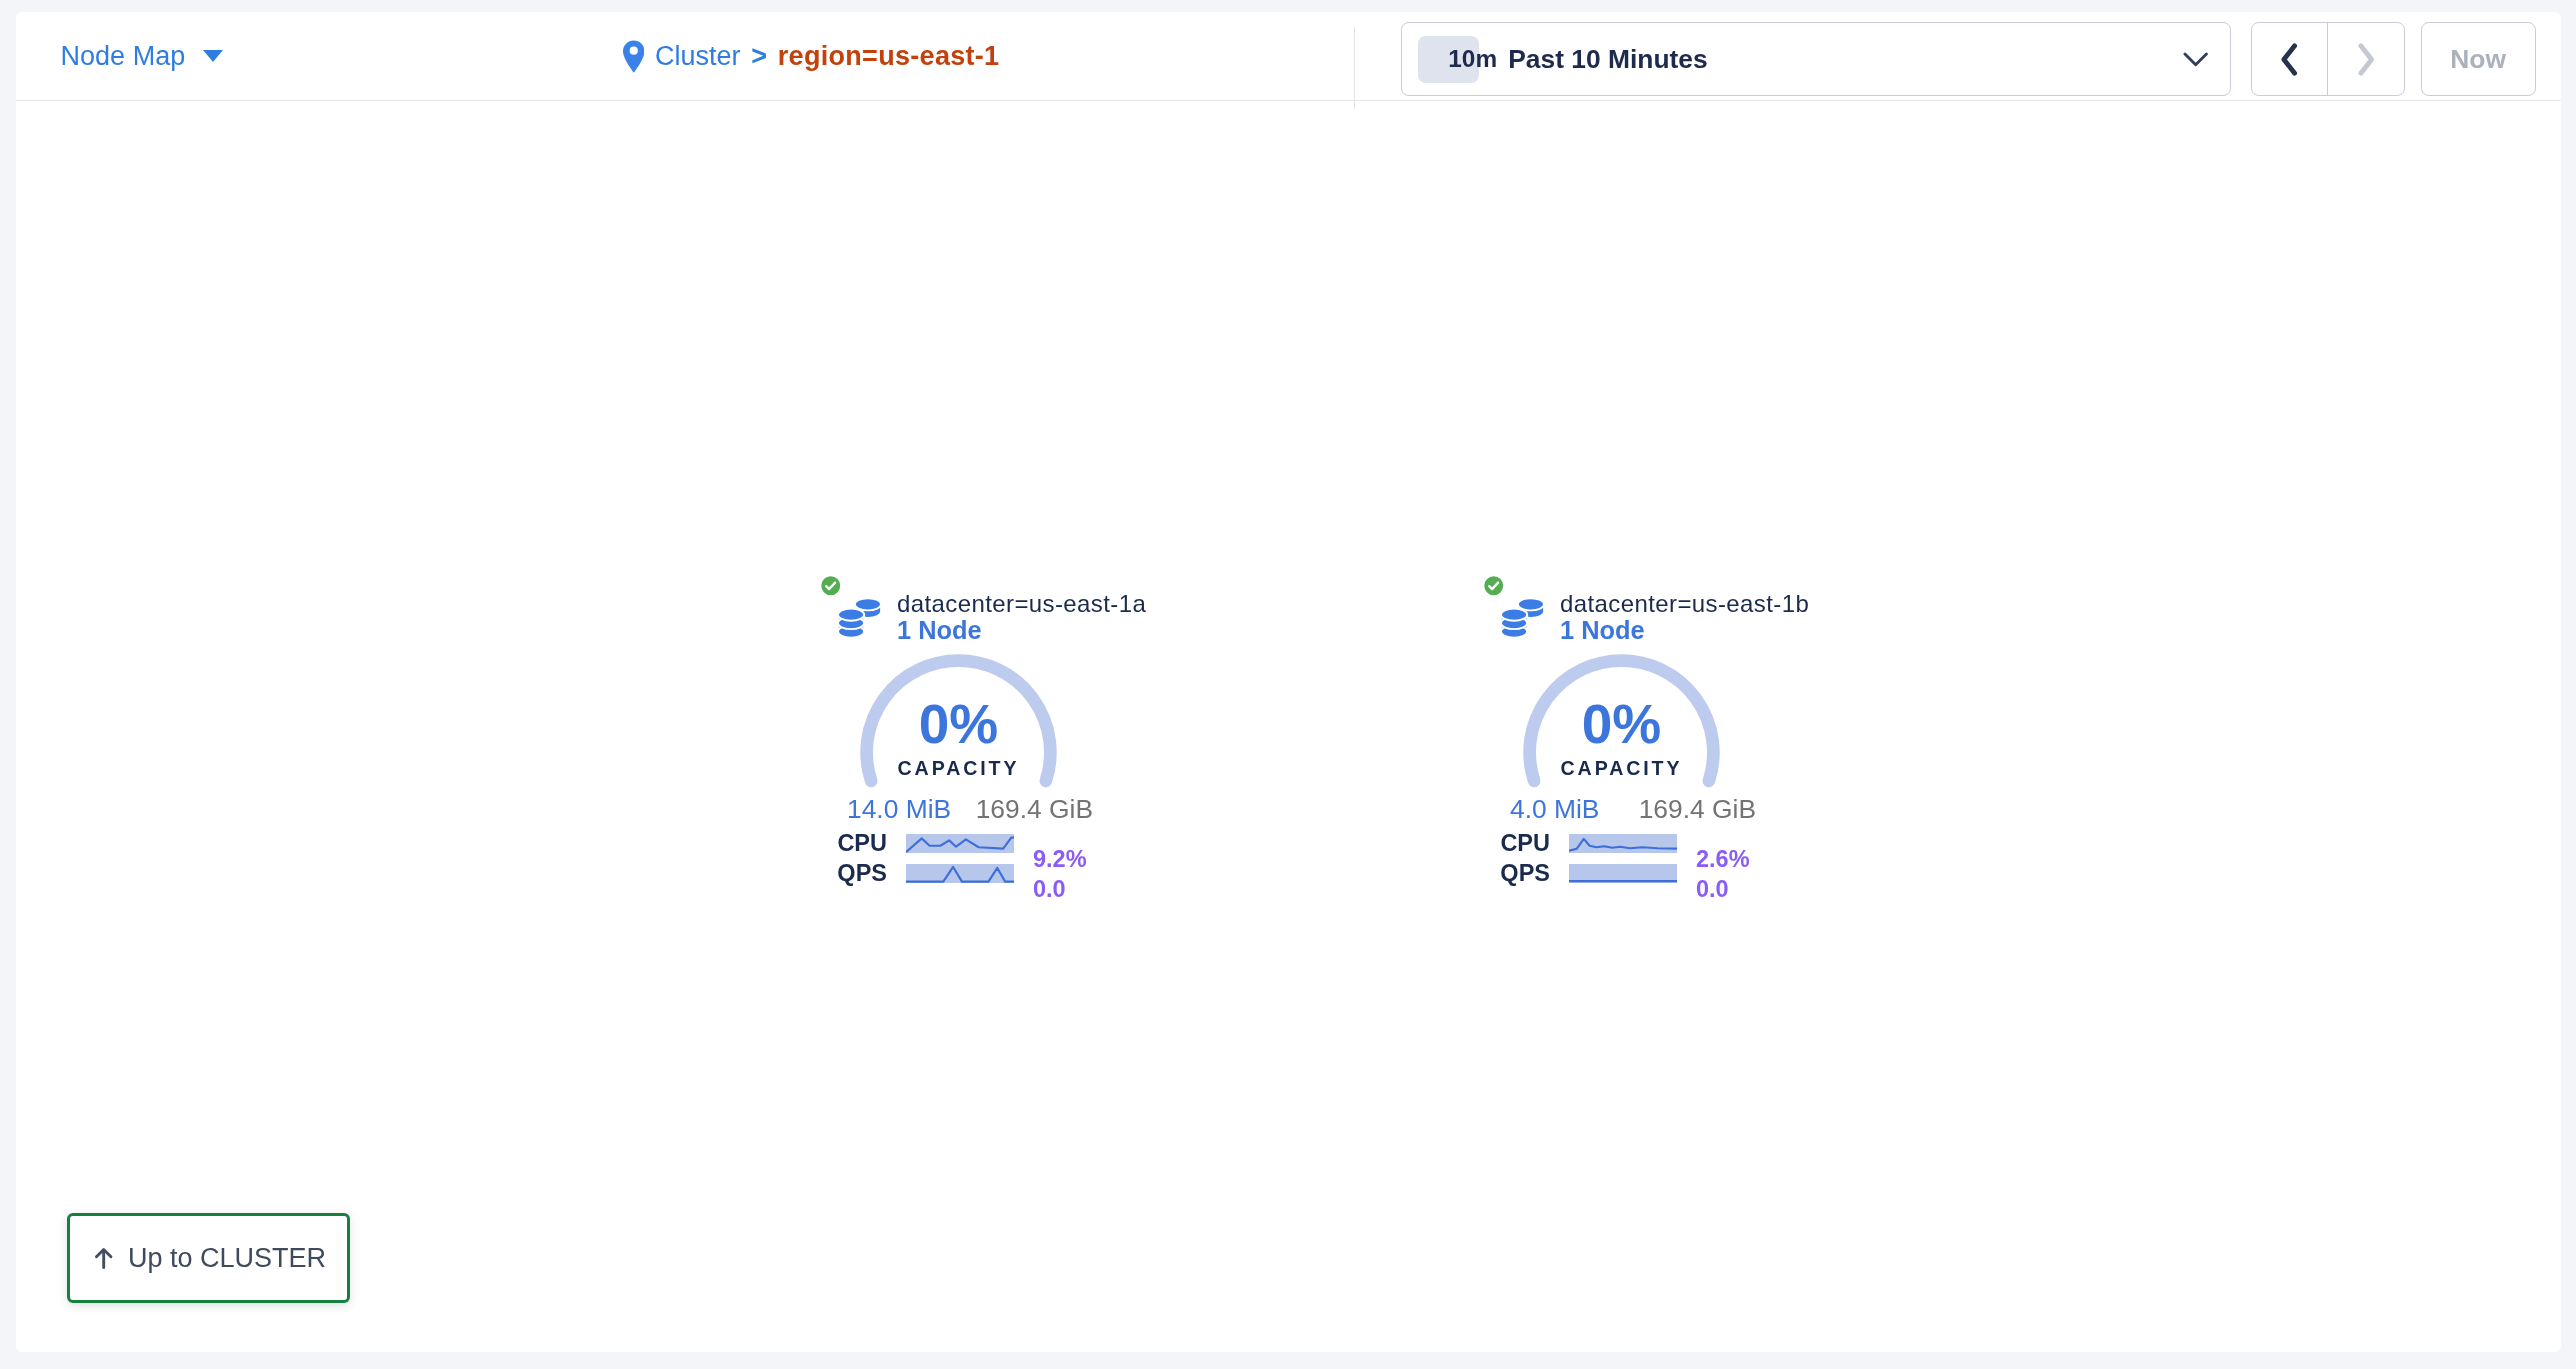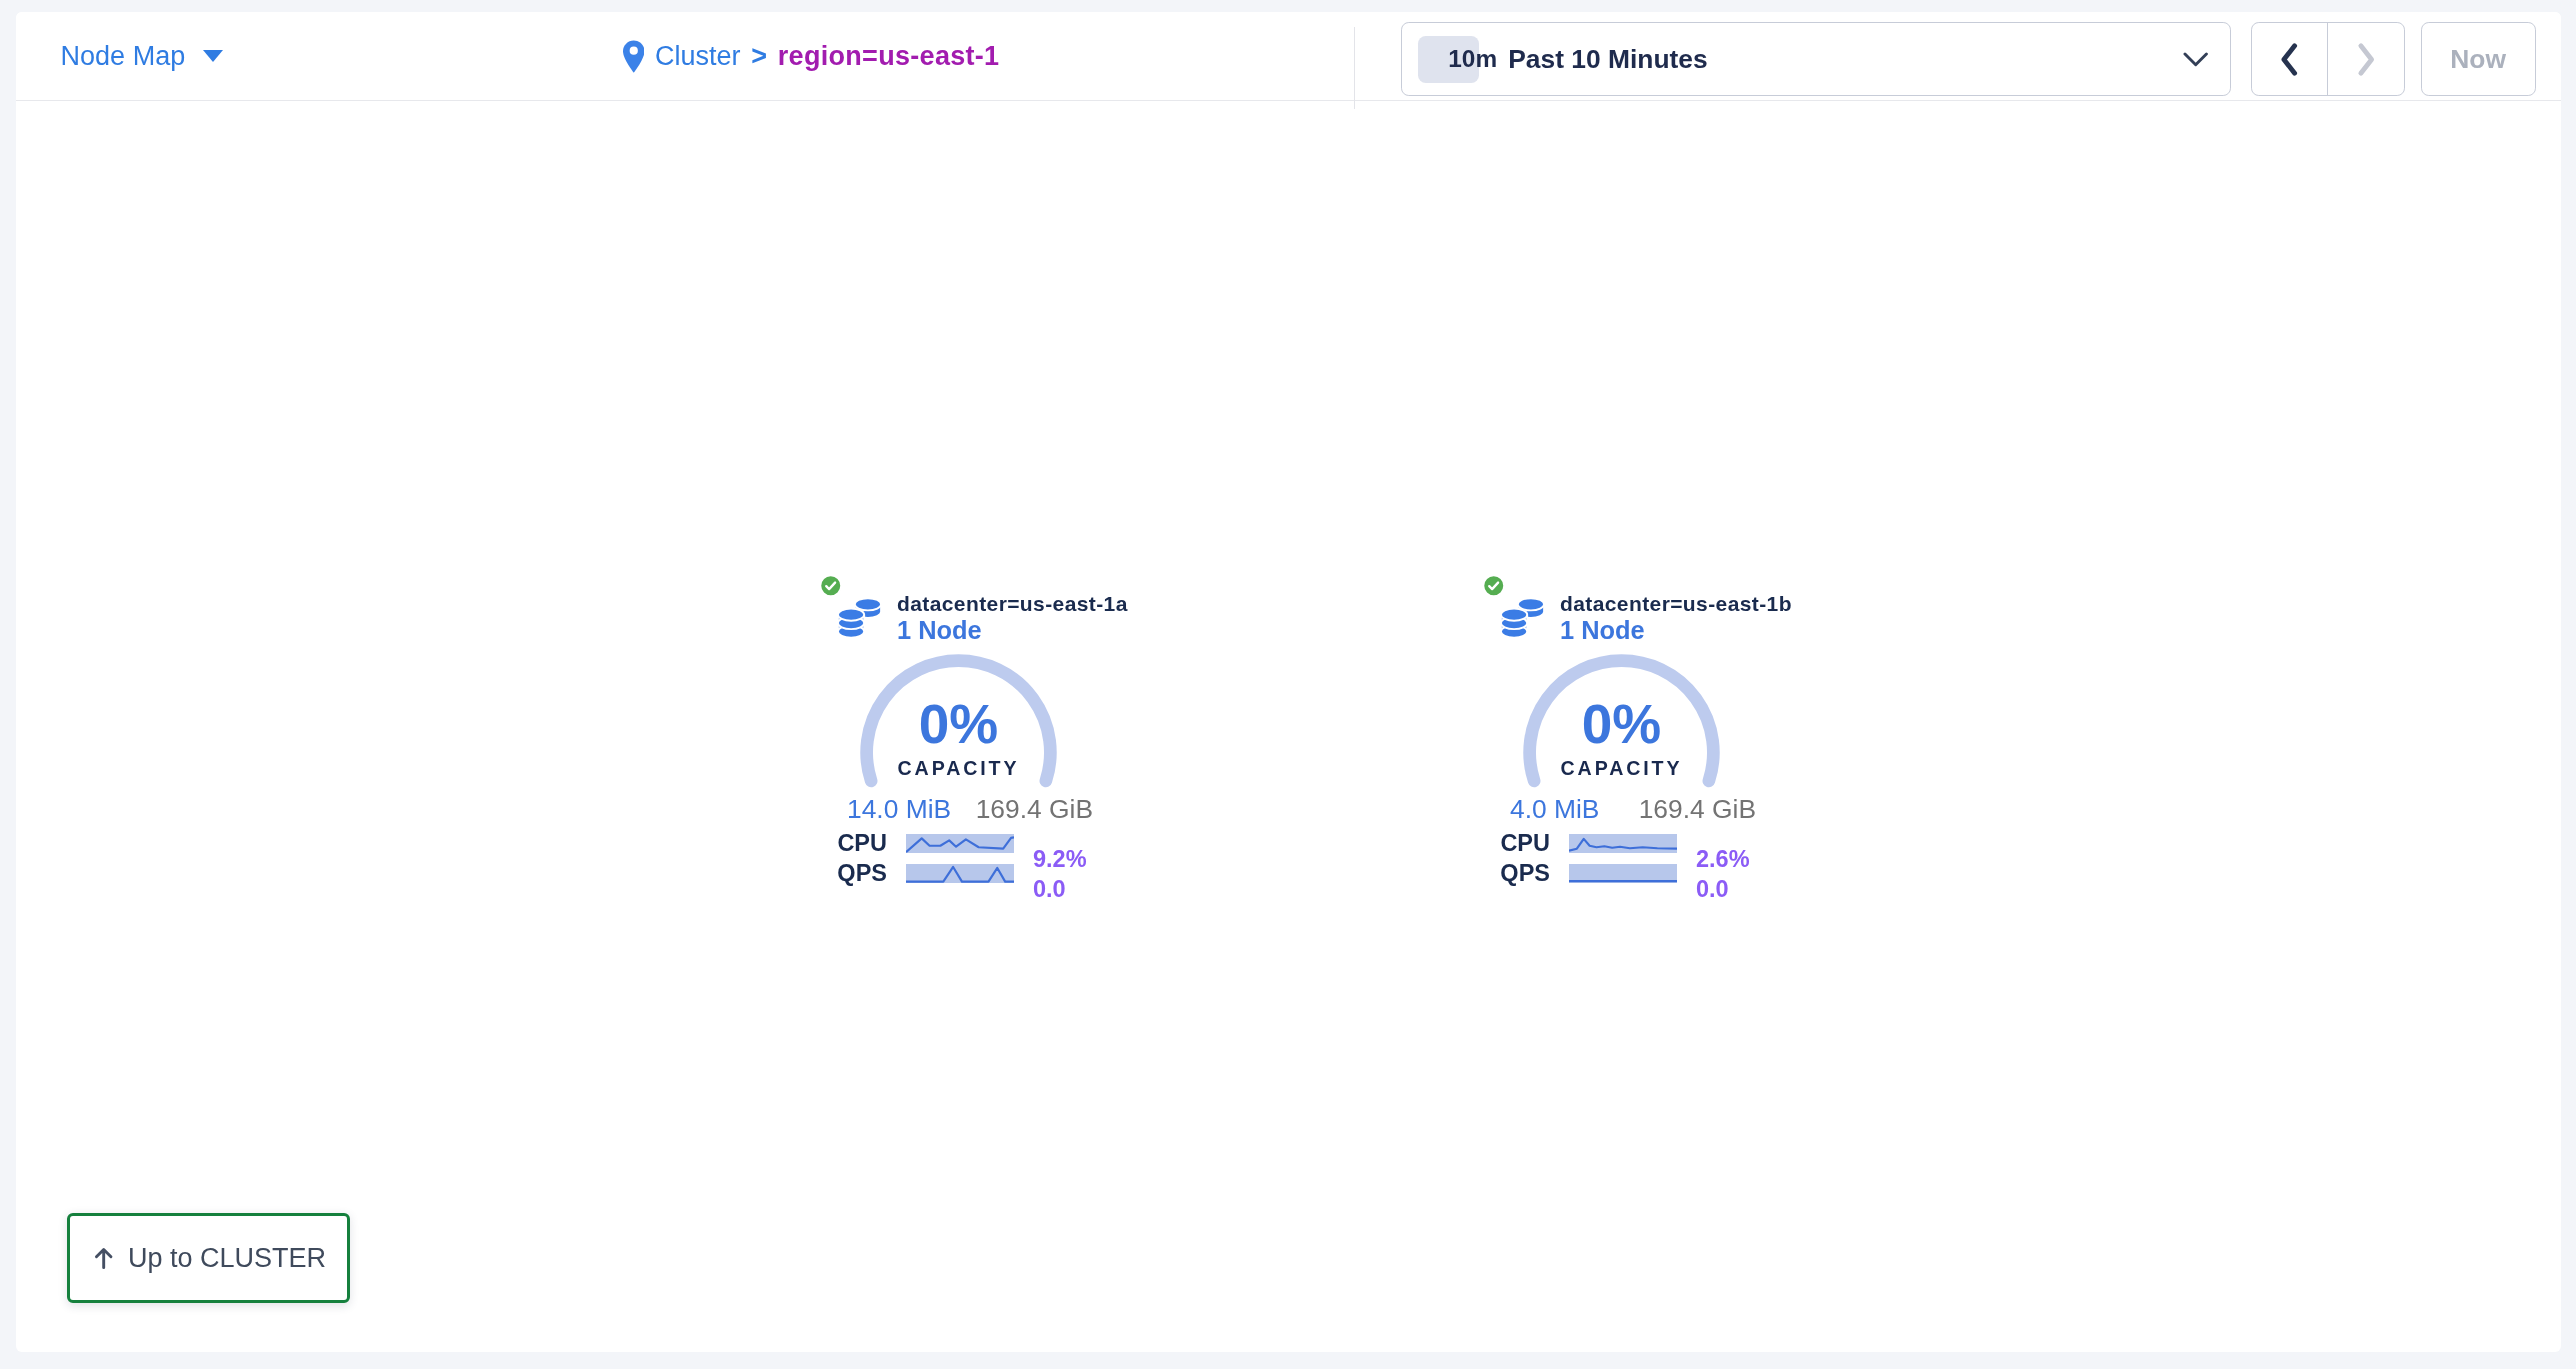--- a/index.html
+++ b/index.html
@@ -27,21 +27,21 @@
   .caret-down {
     width:0; height:0; border-left:10.8px solid transparent; border-right:10.8px solid transparent;
     border-top:12.7px solid #2f7ce2;
   }
   .breadcrumb {
     position:absolute; left:607px; top:0; height:89px;
     display:flex; align-items:center; gap:10.8px; font-size:27px;
   }
   .breadcrumb .crumb-link { color:#2f7ce2; font-weight:400; text-decoration:none; cursor:pointer; }
   .breadcrumb .crumb-sep  { color:#2f7ce2; font-weight:700; }
-  .breadcrumb .crumb-cur  { color:#a21caf; font-weight:700; letter-spacing:0.3px; }
+  .breadcrumb .crumb-cur  { color:#c2410c; font-weight:700; letter-spacing:0.3px; }
   .vdivider { position:absolute; left:1338px; top:15.6px; width:1px; height:82px; background:#e3e4e9; }
   .time-selector {
     position:absolute; left:1385px; top:10.8px; width:830px; height:74px;
     border:1px solid #c7ccd8; border-radius:7.8px; background:#fff;
     display:flex; align-items:center; cursor:pointer;
   }
   .ts-badge {
     margin-left:16.6px; width:61px; height:47px; border-radius:7.8px; background:#dfe3ee;
     display:flex; align-items:center; justify-content:center;
     font-size:24.4px; font-weight:700; color:#1f2b4d;padding-left:48px;
@@ -62,21 +62,21 @@
     border:1px solid #c7ccd8; border-radius:7.8px; background:#fff;
     font-family:"Liberation Sans", sans-serif;
     font-size:26.4px; font-weight:700; color:#abb1bd; cursor:pointer;
   }
   
   .locality { position:absolute; top:573px; width:293px; height:337px; cursor:pointer; }
   .card-a { left:812px; }
   .card-b { left:1475px; }
   .check  { position:absolute; left:6.8px;  top:1px;  width:23.5px; height:23.5px; }
   .dbicon { position:absolute; left:25.4px; top:19.6px; width:45px; height:47px; }
-  .loc-title { position:absolute; left:85px; top:17.6px; font-size:21px; line-height:25.4px; font-weight:700; color:#1a2b4e; letter-spacing:0.4px; white-space:nowrap; }
+  .loc-title { position:absolute; left:85px; top:17.6px; font-size:24px; line-height:25.4px; font-weight:400; color:#1a2b4e; letter-spacing:0.4px; white-space:nowrap; }
   .loc-sub   { position:absolute; left:85px; top:45px; font-size:25.4px; line-height:25.4px; font-weight:700; color:#3c76dd; }
   .gauge { position:absolute; left:39px; top:72px; width:215px; height:215px; }
   .pct { position:absolute; left:39px; top:123px; width:215px; text-align:center;
          font-size:55px; line-height:57px; font-weight:700; color:#3c76dd; }
   .cap { position:absolute; left:39px; top:184px; width:215px; text-align:center;
          font-size:19.6px; font-weight:700; letter-spacing:2.9px; color:#19294e; }
   .vals { position:absolute; left:35px; top:222px; width:246px; height:29px;
           display:flex; justify-content:space-between; font-size:26.4px; line-height:29px; }
   .vals .used  { color:#3c76dd; }
   .vals .total { color:#737373; }

